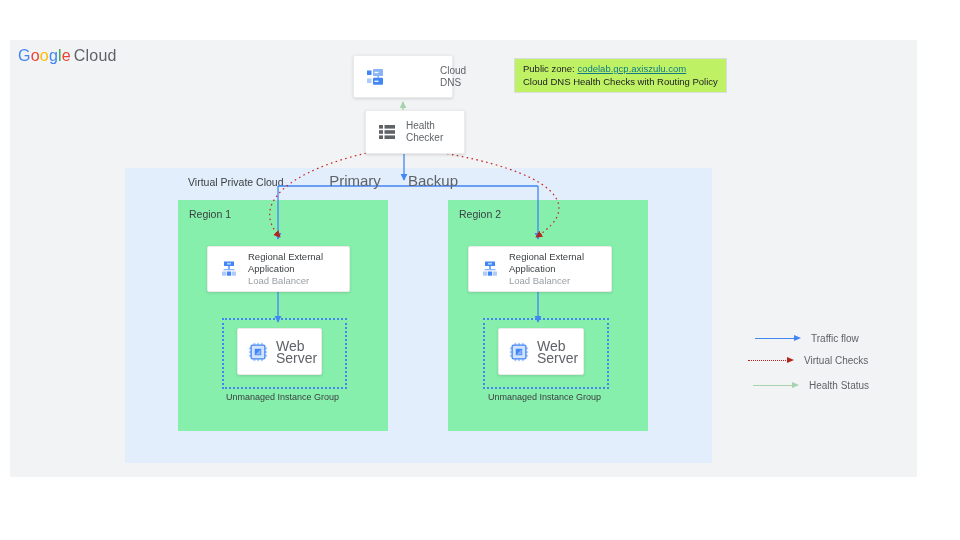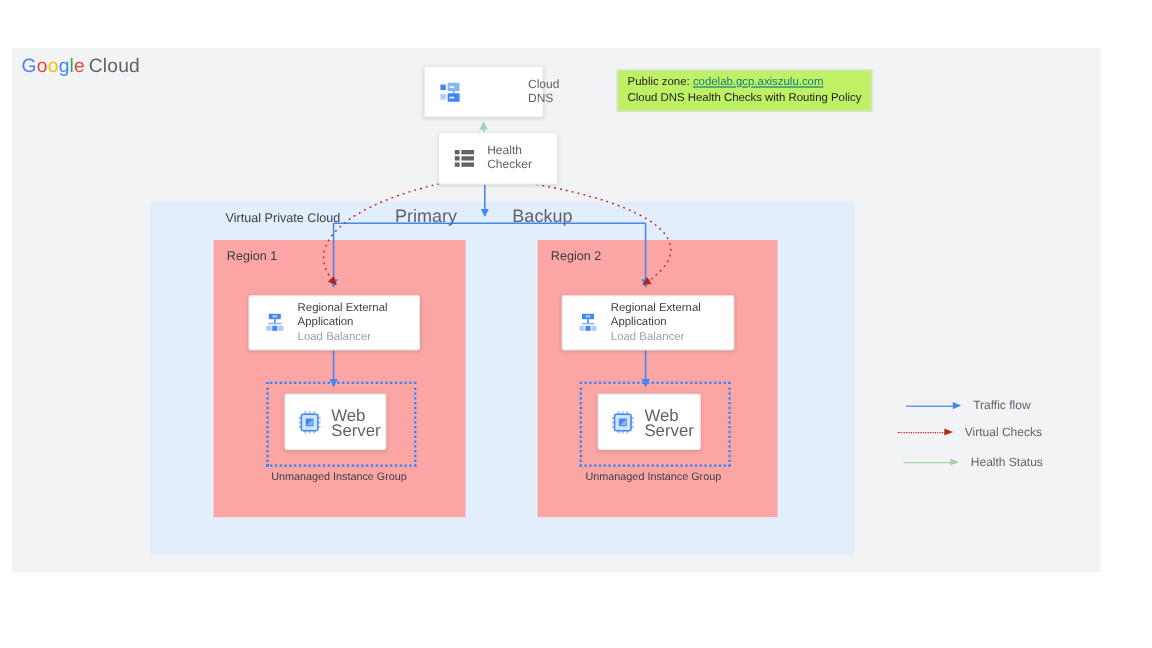--- a/index.html
+++ b/index.html
@@ -11,21 +11,21 @@
   #panel{left:10px;top:40px;width:907px;height:437px;background:#f2f3f4;z-index:0;}
 
   
   #logo{left:18px;top:47px;font-size:16px;font-weight:500;letter-spacing:.2px;z-index:3;}
   .gl-b{color:#4285F4}.gl-r{color:#EA4335}.gl-y{color:#FBBC05}.gl-g{color:#34A853}
   #logo .cloud{color:#5f6368;font-weight:400;margin-left:3px;}
 
   
   #vpc{left:125px;top:168px;width:587px;height:295px;background:#e2eefb;z-index:1;}
   .vpc-label{position:absolute;left:15px;top:8px;font-size:10.5px;color:#3c4043;margin-left:48px;}
-  .region{position:absolute;background:#fca5a5;z-index:1;}
+  .region{position:absolute;background:#86efac;z-index:1;}
   #region1{left:178px;top:200px;width:210px;height:231px;}
   #region2{left:448px;top:200px;width:200px;height:231px;}
   .region-label{position:absolute;left:11px;top:8px;font-size:10.5px;color:#3c4043;}
 
   
   .ig{position:absolute;border:2px dotted #4285f4;z-index:1;}
   #ig1{left:222px;top:318px;width:121px;height:67px;}
   #ig2{left:483px;top:318px;width:122px;height:67px;}
   .ig-label{position:absolute;font-size:9px;color:#3c4043;text-align:center;z-index:1;}
   #igl1{left:210px;top:392px;width:145px;}
@@ -49,21 +49,21 @@
   .ws .nlabel{font-size:14px;width:42px;}
 
   
   #annotation{left:514px;top:58px;background:#bef264;border:1px solid #dadce0;
               padding:3px 8px 4px 8px;font-size:9.5px;line-height:13px;color:#202124;z-index:3;}
   #annotation a{color:#0e7c86;text-decoration:underline;}
 
   
   .edge-label{position:absolute;font-size:15px;color:#5f6368;text-align:center;width:60px;z-index:3;}
   #primary-label{left:325px;top:172px;}
-  #backup-label{left:422px;top:172px;}
+  #backup-label{left:403px;top:172px;}
 
   
   .leg-row{position:absolute;display:flex;align-items:center;z-index:3;}
   #leg1{left:755px;top:333px;}
   #leg2{left:748px;top:355px;}
   #leg3{left:753px;top:380px;}
   .leg-sample{position:relative;width:44px;height:0;margin-right:12px;}
   .leg-sample::after{content:'';position:absolute;right:-2px;top:-4px;
      border-top:3.5px solid transparent;border-bottom:3.5px solid transparent;}
   .ls-blue{border-top:1.4px solid #4285f4;}

